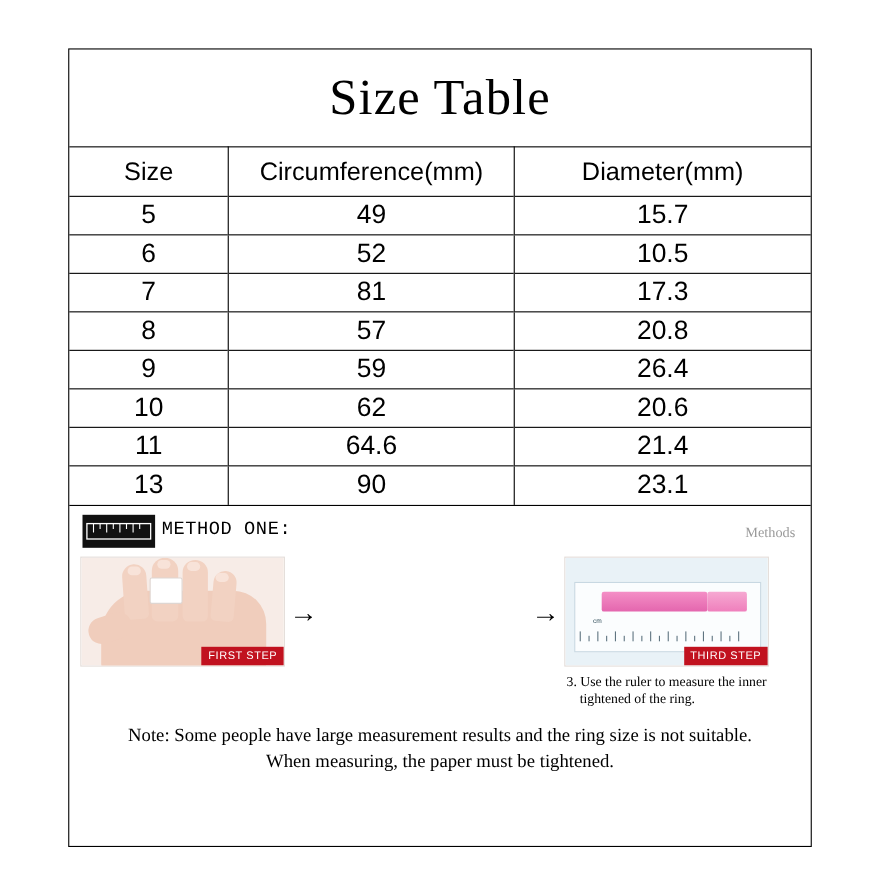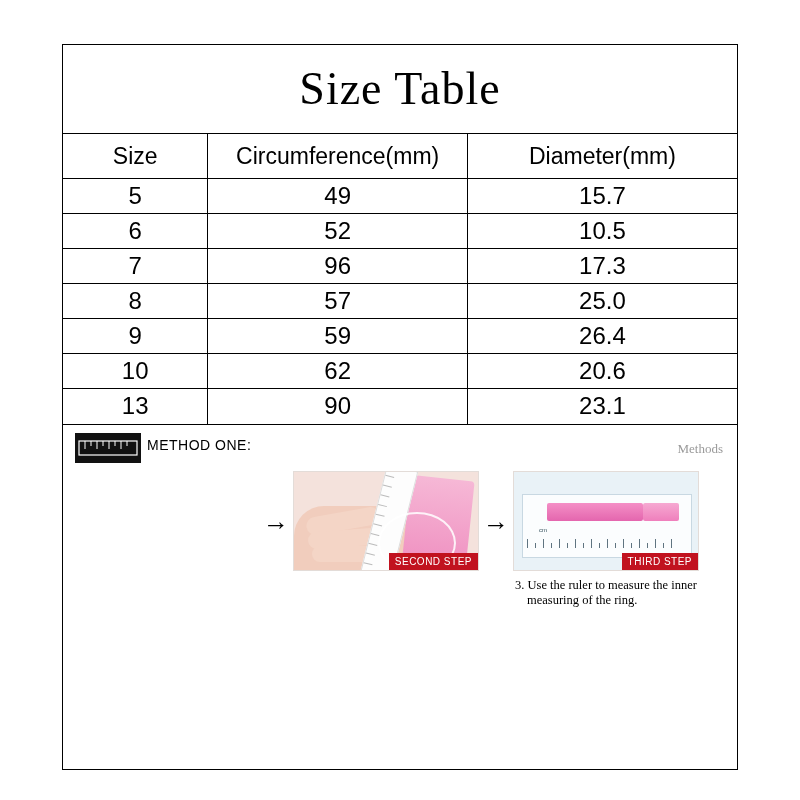--- a/index.html
+++ b/index.html
@@ -88,22 +88,22 @@
     display: flex;
     align-items: center;
     justify-content: center;
     overflow: hidden;
   }
   .ruler-icon svg { display: block; }
   .method-one-label {
     position: absolute;
     left: 84px;
     top: 12px;
-    font-size: 14px;
-    font-family: Liberation Sans, sans-serif;
+    font-size: 17px;
+    font-family: Liberation Mono, monospace;
     letter-spacing: 0.5px;
   }
   .methods-label {
     position: absolute;
     right: 14px;
     top: 16px;
     font-size: 13px;
     color: #9a9a9a;
     font-family: "Liberation Serif", serif;
   }
@@ -246,37 +246,42 @@
           <td>49</td>
           <td>15.7</td>
         </tr>
         <tr>
           <td>6</td>
           <td>52</td>
           <td>10.5</td>
         </tr>
         <tr>
           <td>7</td>
-          <td>96</td>
+          <td>81</td>
           <td>17.3</td>
         </tr>
         <tr>
           <td>8</td>
           <td>57</td>
-          <td>25.0</td>
+          <td>20.8</td>
         </tr>
         <tr>
           <td>9</td>
           <td>59</td>
           <td>26.4</td>
         </tr>
         <tr>
           <td>10</td>
           <td>62</td>
           <td>20.6</td>
+        </tr>
+        <tr>
+          <td>11</td>
+          <td>64.6</td>
+          <td>21.4</td>
         </tr>
         <tr>
           <td>13</td>
           <td>90</td>
           <td>23.1</td>
         </tr>
       </tbody>
     </table>
 
     <div class="methods-area">
@@ -297,47 +302,40 @@
             </g>
           </svg>
         </span>
         <span class="method-one-label">METHOD ONE:</span>
         <span class="methods-label">Methods</span>
       </div>
 
       <div class="steps">
 
         <div class="step">
+          <div class="photo">
+            <div class="p1-bg"></div>
+            <div class="p1-palm"></div>
+            <div class="p1-f p1-f1"></div>
+            <div class="p1-f p1-f2"></div>
+            <div class="p1-f p1-f3"></div>
+            <div class="p1-f p1-f4"></div>
+            <div class="p1-thumb"></div>
+            <div class="p1-nail" style="left:42px;top:8px;"></div>
+            <div class="p1-nail" style="left:69px;top:2px;"></div>
+            <div class="p1-nail" style="left:96px;top:4px;"></div>
+            <div class="p1-nail" style="left:122px;top:14px;"></div>
+            <div class="p1-strip"></div>
+            <span class="badge">FIRST STEP</span>
+          </div>
         </div>
 
         <div class="arrow">→</div>
 
         <div class="step">
-          <div class="photo">
-            <div class="p2-bg"></div>
-            <div class="p2-hand"></div>
-            <div class="p2-fing p2-f1"></div>
-            <div class="p2-fing p2-f2"></div>
-            <div class="p2-fing p2-f3"></div>
-            <div class="p2-pink"></div>
-            <div class="p2-ruler">
-              <i style="top:10px"></i>
-                <i style="top:20px"></i>
-                <i style="top:30px"></i>
-              <i style="top:40px"></i>
-                <i style="top:50px"></i>
-                <i style="top:60px"></i>
-              <i style="top:70px"></i>
-                <i style="top:80px"></i>
-                <i style="top:90px"></i>
-              <i style="top:100px"></i>
-            </div>
-            <div class="p2-circle"></div>
-            <span class="badge">SECOND STEP</span>
-          </div>
         </div>
 
         <div class="arrow">→</div>
 
         <div class="step">
           <div class="photo">
             <div class="p3-bg"></div>
             <div class="p3-ruler">
               <div class="p3-band"></div>
               <div class="p3-band2"></div>
@@ -362,24 +360,26 @@
                 <i style="left:128px;height:9px"></i>
                 <i style="left:136px;height:5px"></i>
                 <i style="left:144px;height:9px"></i>
               </div>
             </div>
             <span class="badge">THIRD STEP</span>
           </div>
           <div class="caption">
             <span class="num">3.</span>
             <span>Use the ruler to measure the inner</span>
-            <span class="cap-indent">measuring of the ring.</span>
+            <span class="cap-indent">tightened of the ring.</span>
           </div>
         </div>
 
       </div>
 
       <div class="note">
+        <div>Note: Some people have large measurement results and the ring size is not suitable.</div>
+        <div>When measuring, the paper must be tightened.</div>
       </div>
 
     </div>
   </div>
 </div>
 
 </body></html>

